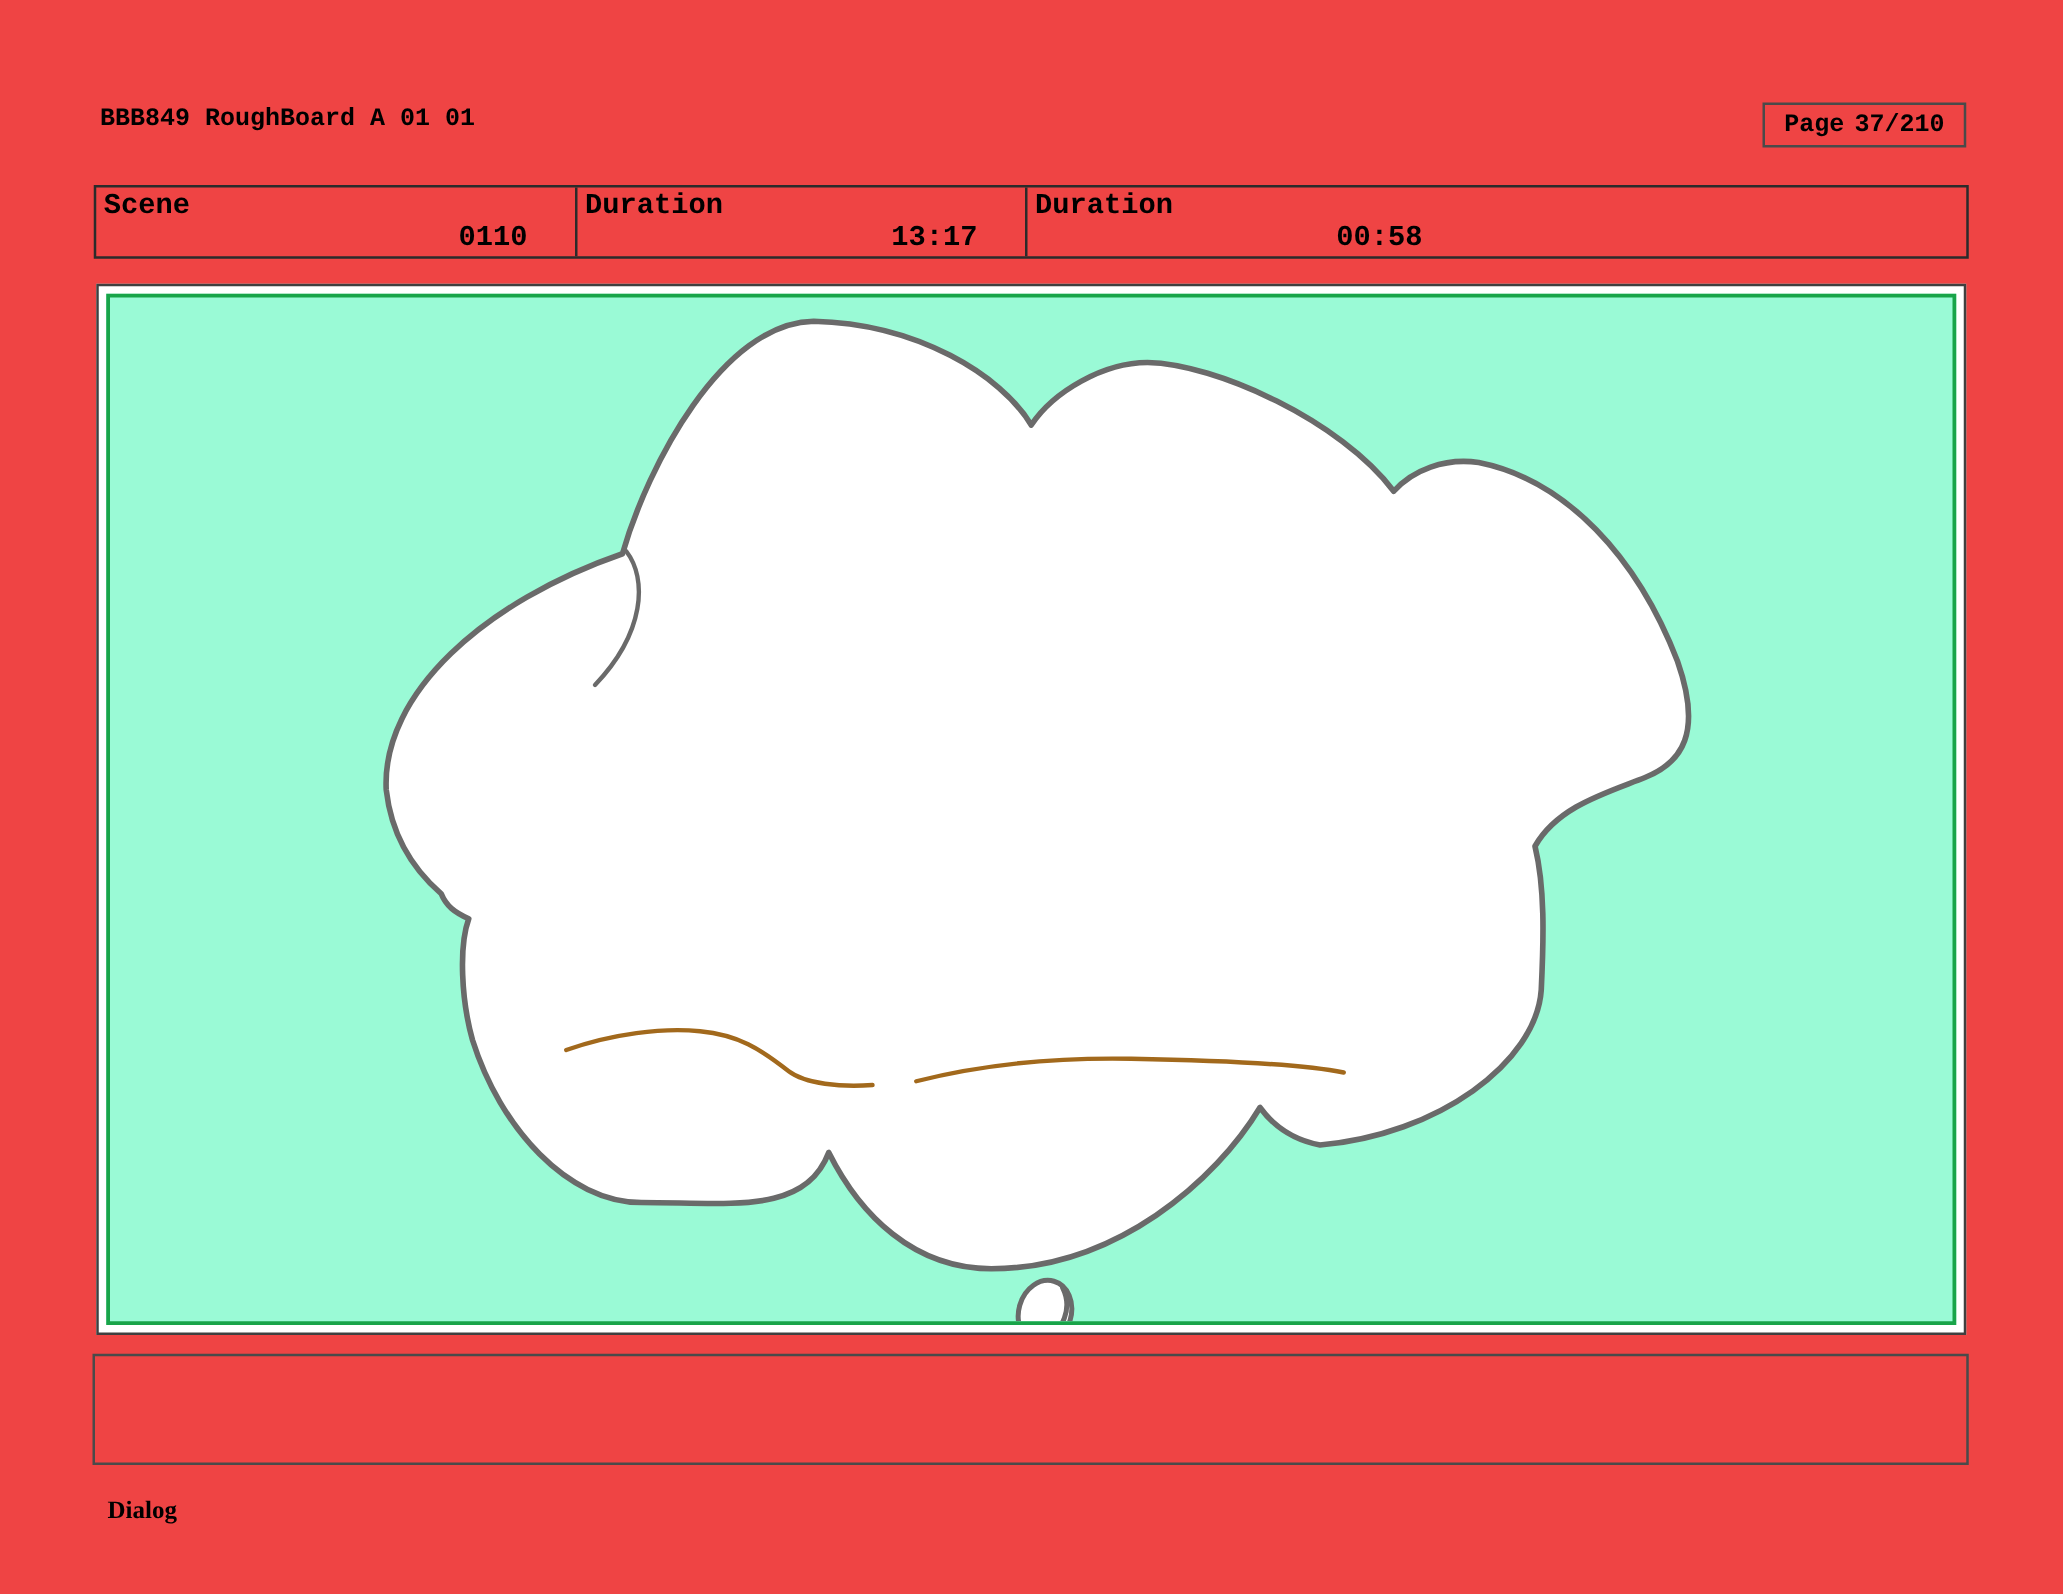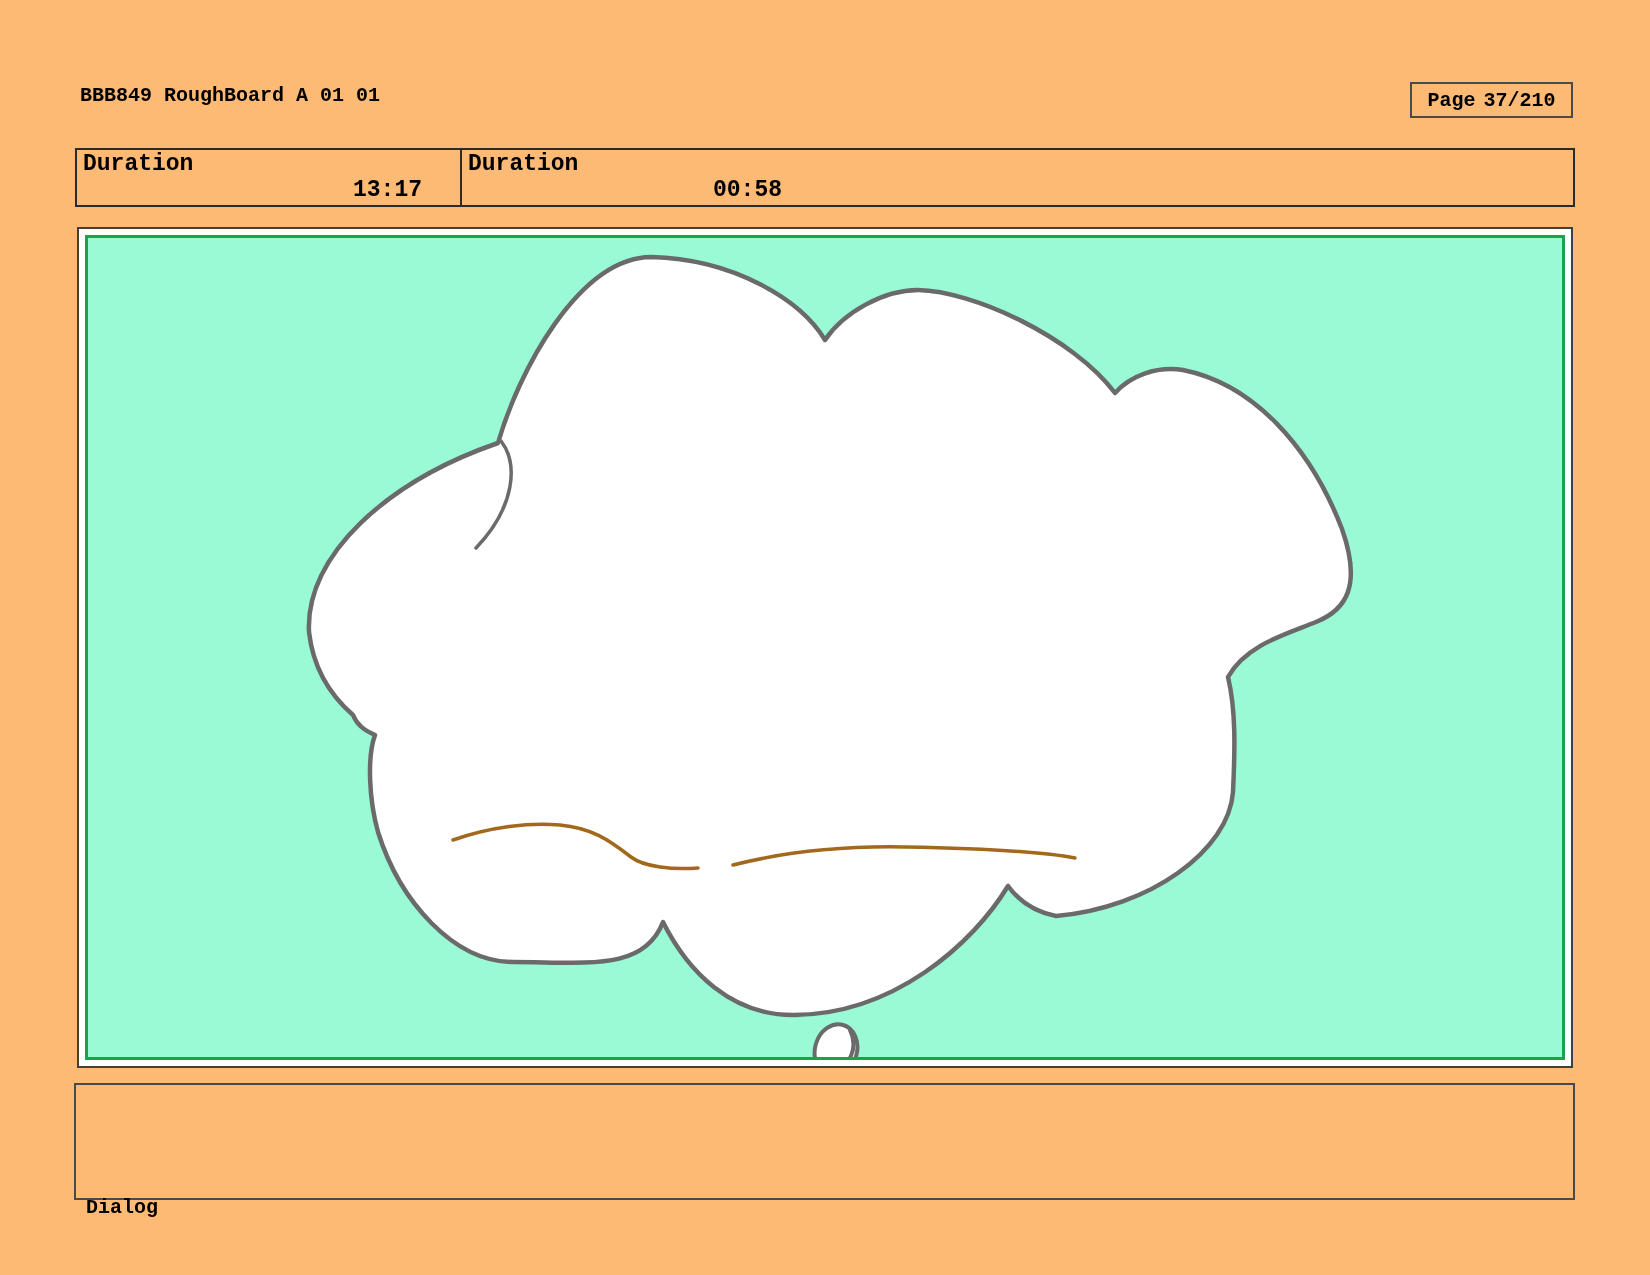--- a/index.html
+++ b/index.html
@@ -1,19 +1,19 @@
 <!DOCTYPE html>
 <html><head>
 <meta charset="utf-8">
 <style>
   html,body{margin:0;padding:0;background:#ffffff;}
   #page{
     position:relative;
     width:1650px;height:1275px;
-    background:#fdba74;
+    background:#ef4444;
     font-family:"Liberation Mono","DejaVu Sans Mono",monospace;
     font-weight:bold;
     color:#000;
     overflow:hidden;
   }
   
   #board-title{
     position:absolute;left:80px;top:84px;
     font-size:20px;white-space:pre;
   }
@@ -41,38 +41,42 @@
   }
   #panel-canvas{
     width:100%;height:100%;box-sizing:border-box;
     border:3px solid #18a449;
     background:#9afad6;
     position:relative;overflow:hidden;
   }
   #panel-canvas svg{display:block;width:100%;height:100%;}
   
   #dialog-box{
-    position:absolute;left:74px;top:1083px;width:1501px;height:117px;
+    position:absolute;left:74px;top:1083px;width:1501px;height:89px;
     border:2px solid #4a4a4a;box-sizing:border-box;
     padding:8px 10px;
-    font-size:20px;line-height:46px;white-space:pre;
+    font-size:20px;line-height:46px;white-space:pre;font-family:Liberation Serif, serif;
   }
 </style>
 </head>
 <body>
 
 <div id="page">
 
   <div id="board-title">BBB849 RoughBoard A 01 01</div>
   <div id="page-box">
     <span>Page</span>
     <span>37/210</span>
   </div>
 
   <div id="info-bar">
+    <div class="info-cell">
+      <span class="info-label">Scene</span>
+      <span class="info-value">0110</span>
+    </div>
     <div class="info-cell">
       <span class="info-label">Duration</span>
       <span class="info-value">13:17</span>
     </div>
     <div class="info-cell">
       <span class="info-label">Duration</span>
       <span class="info-value">00:58</span>
     </div>
   </div>
 

